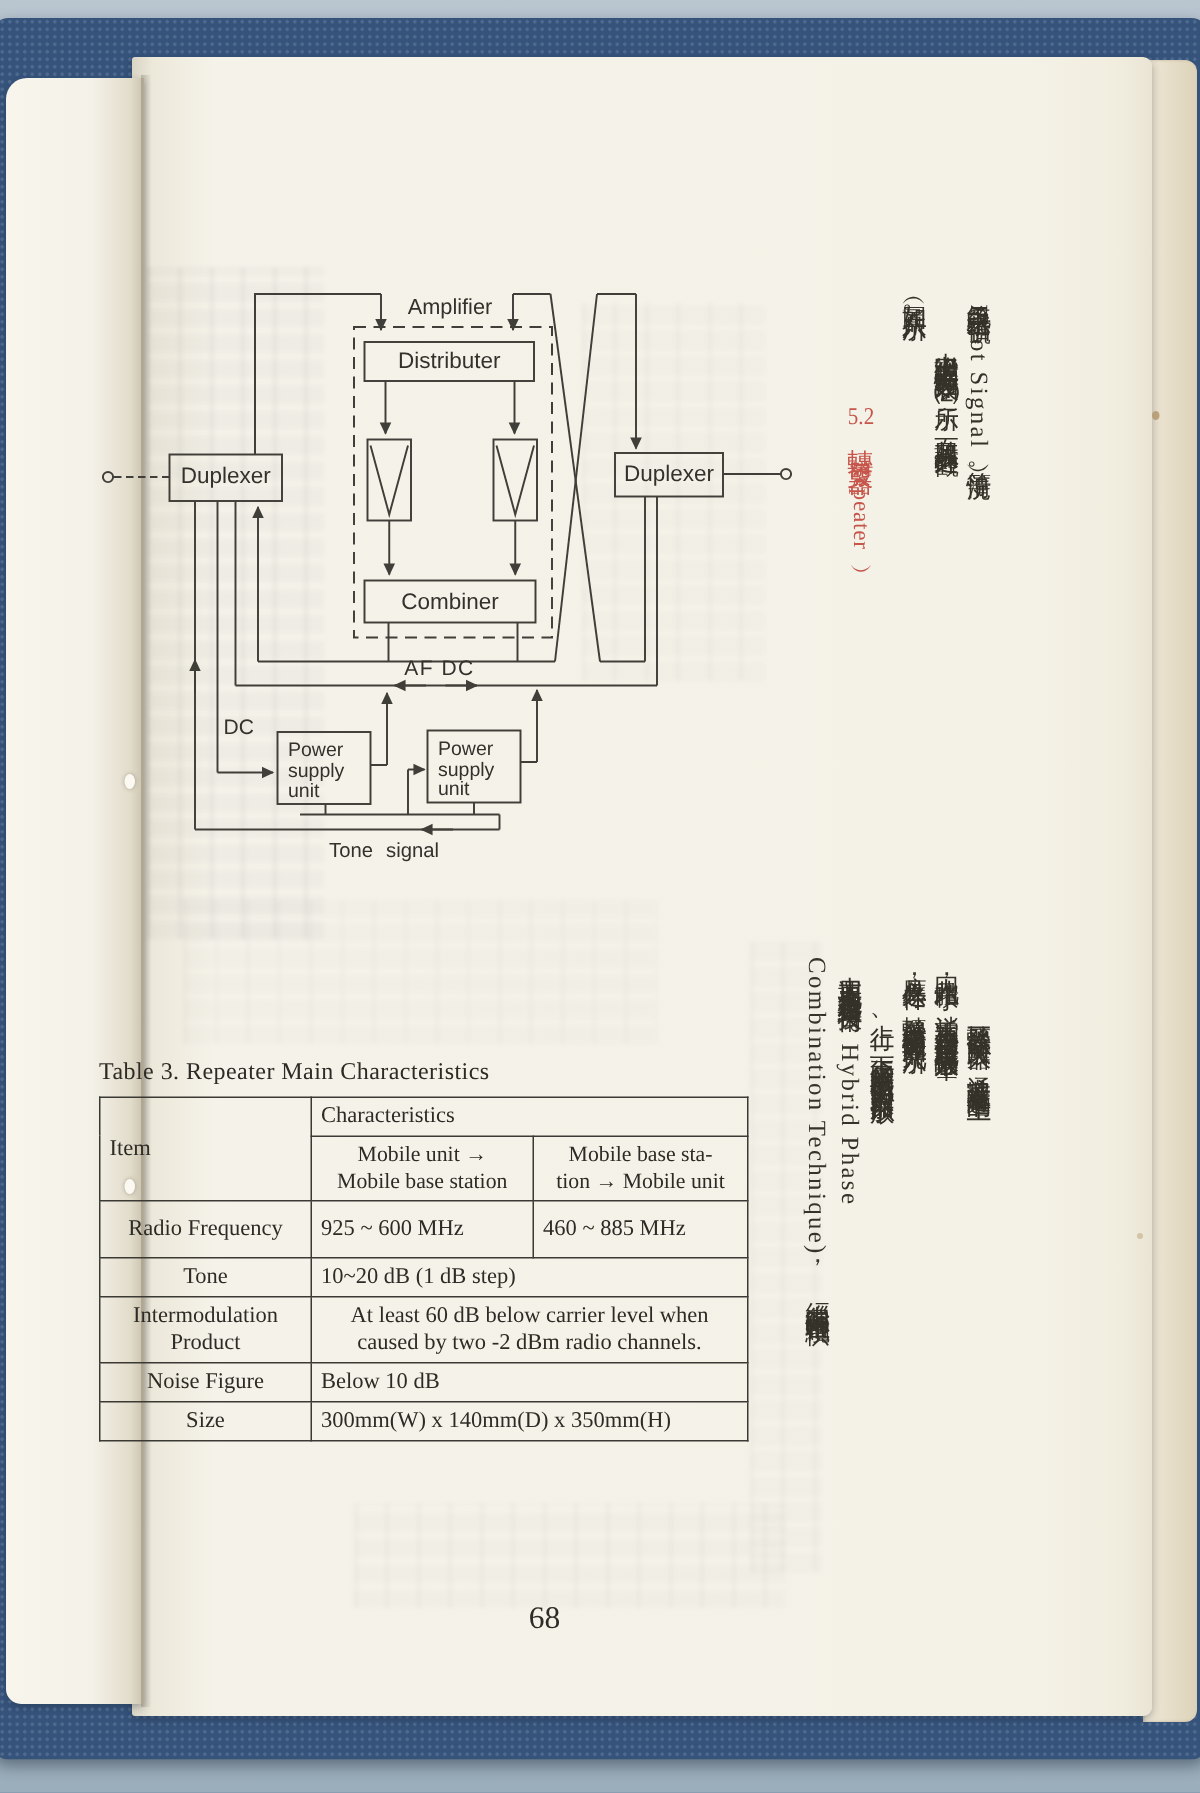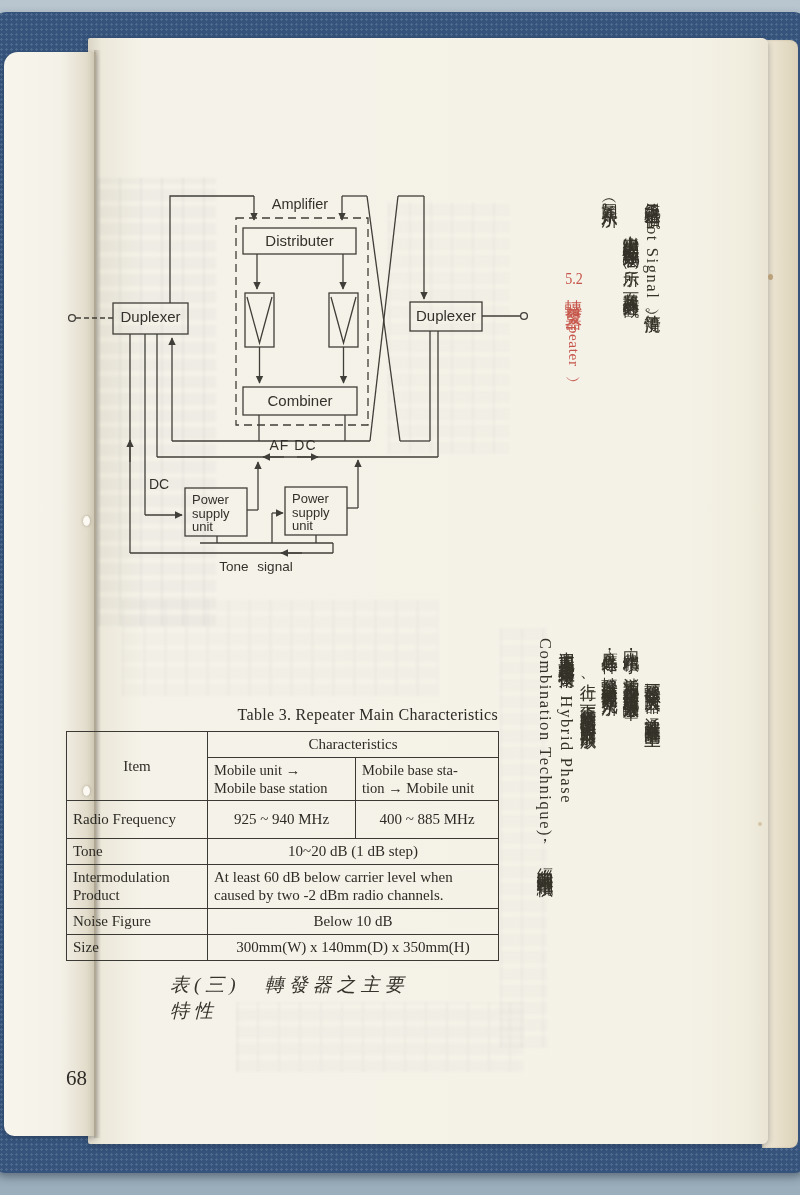--- a/index.html
+++ b/index.html
@@ -34,30 +34,30 @@
   .vtext p.ind{padding-top:32px;}
   .vh{color:#c6564b;margin-right:14px !important;padding-top:80px;line-height:25px;}
   .vh .num{text-combine-upright:all;font-size:16px;letter-spacing:0;}
   .vh .zh{letter-spacing:7px;font-size:17.5px;}
   .vh .en{font-size:15.5px;letter-spacing:.5px;}
   
   .figcap{position:absolute;left:178px;top:585px;width:246px;text-align:center;
           font-style:italic;font-size:20px;letter-spacing:4px;color:#2f2d26;}
   .tabcap{position:absolute;left:170px;top:972px;width:260px;text-align:left;
           font-style:italic;font-size:19px;letter-spacing:5px;color:#35332b;}
-  .pagenum{position:absolute;left:66px;top:1066px;width:594px;text-align:left;
+  .pagenum{position:absolute;left:66px;top:1066px;width:594px;text-align:center;
           font-size:21px;color:#2e2c26;}
   
   .tblwrap{position:absolute;left:66px;top:706px;width:432px;color:#2d2b25;}
-  .tbl-title{text-align:right;font-size:16px;letter-spacing:.3px;margin:0 0 7px 0;}
+  .tbl-title{text-align:left;font-size:16px;letter-spacing:.3px;margin:0 0 7px 0;}
   table.spec{border-collapse:collapse;width:432px;table-layout:fixed;font-size:15px;}
   table.spec td,table.spec th{border:1.4px solid #3b3934;font-weight:normal;
           padding:3px 6px;vertical-align:middle;line-height:1.25;}
-  .c{text-align:center;}
-  .l{text-align:left;}
+  .c{}
+  .l{text-align:center;}
   .sub{font-size:14.5px;}
   svg text{font-family:"Liberation Sans","DejaVu Sans",sans-serif;fill:#33312b;}
 </style>
 </head>
 <body>
 
 <div class="scene">
   <div class="cover"></div>
   <div class="underpage"></div>
   <div class="page"></div>
@@ -198,22 +198,22 @@
           <tr>
         <td class="c" rowspan="2">Item</td>
         <td class="c" colspan="2">Characteristics</td>
       </tr>
       <tr>
         <td class="l sub"><span>Mobile unit →</span><br><span>Mobile base station</span></td>
         <td class="l sub"><span>Mobile base sta-</span><br><span>tion → Mobile unit</span></td>
       </tr>
       <tr>
         <td class="l" style="padding:9px 6px;margin-top:29px;">Radio Frequency</td>
-        <td class="c">925 ~ 940 MHz</td>
-        <td class="c">400 ~ 885 MHz</td>
+        <td class="c">925 ~ 600 MHz</td>
+        <td class="c">460 ~ 885 MHz</td>
       </tr>
       <tr>
         <td class="l">Tone</td>
         <td class="c" colspan="2">10~20 dB (1 dB step)</td>
       </tr>
       <tr>
         <td class="l">Intermodulation Product</td>
         <td class="l" colspan="2">At least 60 dB below carrier level when caused by two -2 dBm radio channels.</td>
       </tr>
       <tr>
@@ -221,15 +221,14 @@
         <td class="c" colspan="2">Below 10 dB</td>
       </tr>
       <tr>
         <td class="l">Size</td>
         <td class="c" colspan="2">300mm(W) x 140mm(D) x 350mm(H)</td>
       </tr>
     </tbody>
       </table>
   </div>
 
-  <div class="tabcap">表(三)　轉發器之主要特性</div>
   <div class="pagenum">68</div>
 </div>
 
 </body></html>

